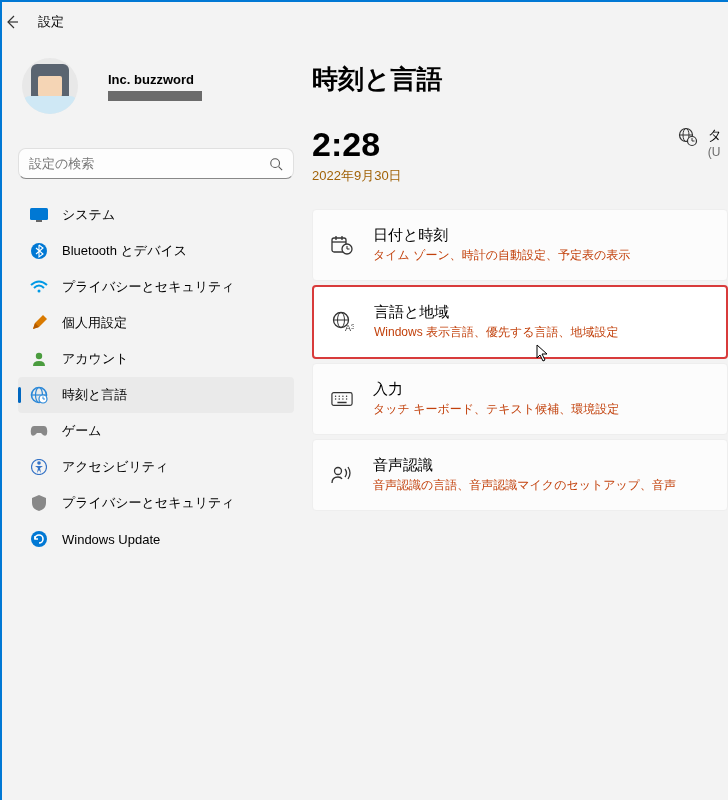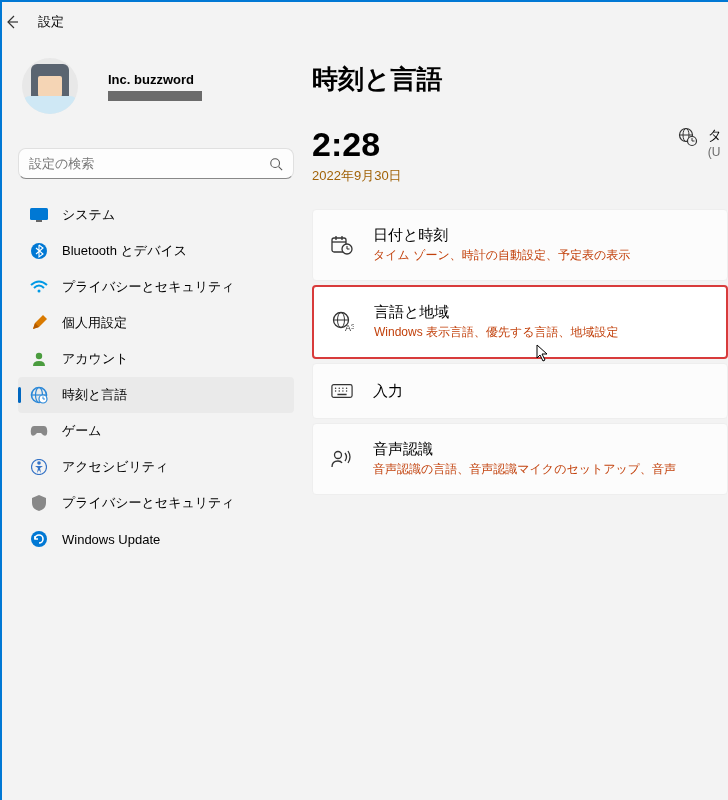--- a/index.html
+++ b/index.html
@@ -235,20 +235,21 @@
             <circle cx="17" cy="5" r="0.8" fill="#333"></circle>
             <circle cx="5" cy="8" r="0.8" fill="#333"></circle>
             <circle cx="9" cy="8" r="0.8" fill="#333"></circle>
             <circle cx="13" cy="8" r="0.8" fill="#333"></circle>
             <circle cx="17" cy="8" r="0.8" fill="#333"></circle>
             <rect x="7" y="11" width="10" height="1.6" fill="#333"></rect>
           </svg>
         </span>
       <div>
         <div class="card-title">入力</div>
+        <div class="card-desc">タッチ キーボード、テキスト候補、環境設定</div>
       </div>
     </div>
 
     <div class="card">
       <span class="card-icon">
           <svg width="22" height="20" viewBox="0 0 22 20">
             <circle cx="7" cy="6" r="3.5" fill="none" stroke="#333" stroke-width="1.3"></circle>
             <path d="M1 18 Q1 12 7 12 Q10 12 11 14" fill="none" stroke="#333" stroke-width="1.3"></path>
             <path d="M14 4 Q17 8 14 12" fill="none" stroke="#333" stroke-width="1.3"></path>
             <path d="M17 2 Q21 8 17 14" fill="none" stroke="#333" stroke-width="1.3"></path>

